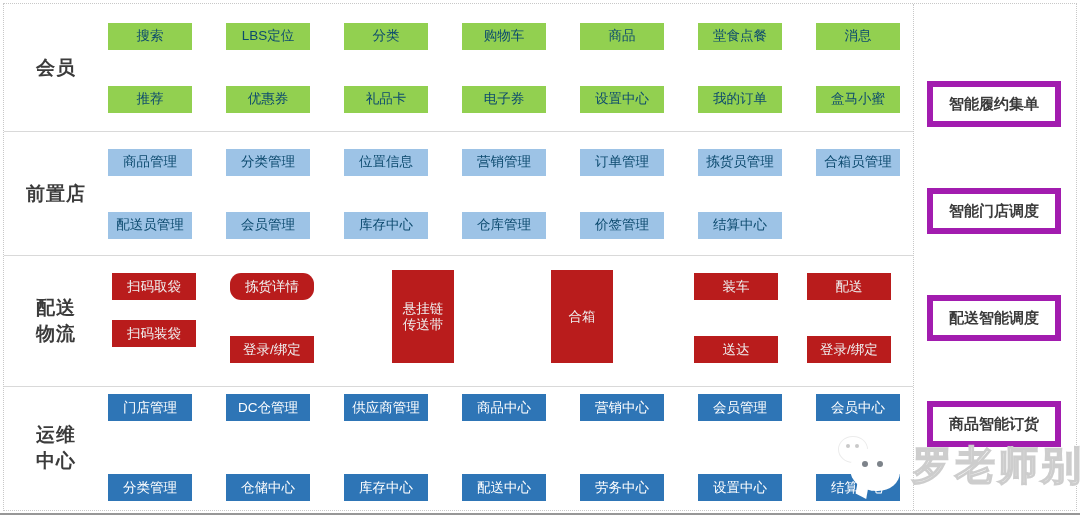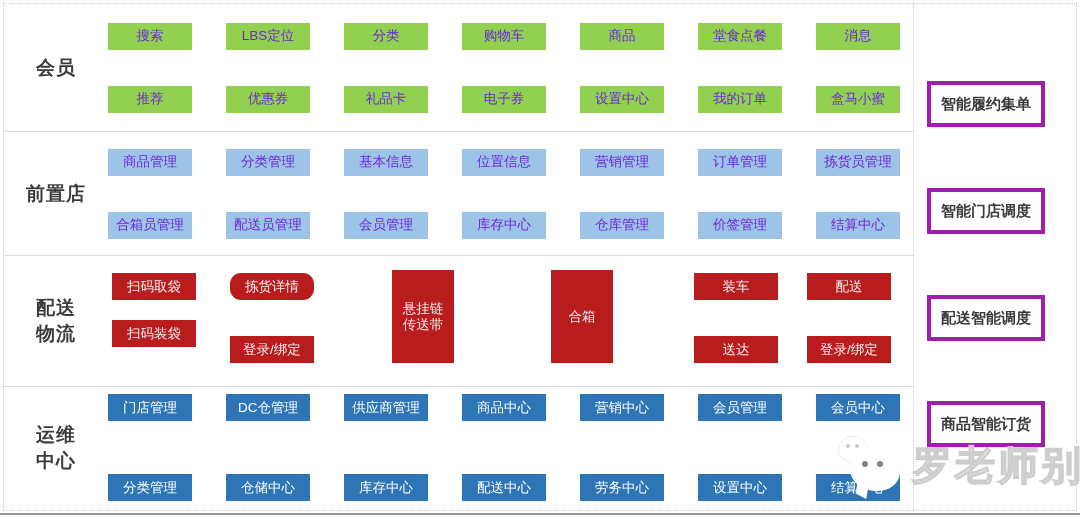--- a/index.html
+++ b/index.html
@@ -23,37 +23,37 @@
     font-size:19px; font-weight:600; color:#3b3b3b; white-space:pre-line;
     text-align:center; line-height:1.35; letter-spacing:1px;
   }
   .band-grid {
     flex:1; display:grid; grid-template-columns:repeat(7,84px); column-gap:34px;
     row-gap:36px; align-content:center;
   }
   .band4 .band-grid { row-gap:53px; }
   .box {
     height:27px; display:flex; align-items:center; justify-content:center;
-    font-size:13.5px; color:#6d28d9; text-align:center; line-height:1.15;
+    font-size:13.5px; color:#0c4a6e; text-align:center; line-height:1.15;
     box-sizing:border-box; white-space:pre-line;
   }
   .green { background:#92d050; }
   .lblue { background:#9dc3e6; }
   .gray  { background:#b91c1c; color:#efefef; }
   .dblue { background:#2e75b6; color:#ffffff; }
   .band3-area { position:relative; flex:1; }
   .band3-area .box { position:absolute; width:84px; }
   .box.tall { width:62px; height:93px; }
   .right-col {
     width:163px; flex:0 0 163px; border-left:1px dotted #c8c8c8;
     position:relative; box-sizing:border-box;
   }
   .side-box {
-    position:absolute; left:13px; width:118px; height:46px; background:#ffffff;
-    border:4px solid #a21caf; display:flex; align-items:center; justify-content:center;
+    position:absolute; left:13px; width:134px; height:46px; background:#ffffff;
+    border:6px solid #a21caf; display:flex; align-items:center; justify-content:center;
     font-size:15px; font-weight:600; color:#3b3b3b; box-sizing:border-box;
   }
   .bottom-line { position:absolute; left:0; right:0; bottom:2px; height:2px; background:#979797; }
   .watermark {
     position:absolute; left:834px; top:434px; z-index:9; display:flex;
     align-items:center; pointer-events:none;
   }
   .wm-icon { position:relative; width:78px; height:62px; flex:0 0 78px; }
   .wm-bubble-small {
     position:absolute; left:4px; top:2px; width:28px; height:25px; background:#ffffff;
@@ -102,21 +102,20 @@
           <div class="box green">我的订单</div>
           <div class="box green">盒马小蜜</div>
         </div>
       </div>
 
       <div class="band band2 divided">
         <div class="band-label">前置店</div>
         <div class="band-grid">
           <div class="box lblue">商品管理</div>
           <div class="box lblue">分类管理</div>
-          <div class="box lblue">基本信息</div>
           <div class="box lblue">位置信息</div>
           <div class="box lblue">营销管理</div>
           <div class="box lblue">订单管理</div>
           <div class="box lblue">拣货员管理</div>
           <div class="box lblue">合箱员管理</div>
           <div class="box lblue">配送员管理</div>
           <div class="box lblue">会员管理</div>
           <div class="box lblue">库存中心</div>
           <div class="box lblue">仓库管理</div>
           <div class="box lblue">价签管理</div>

